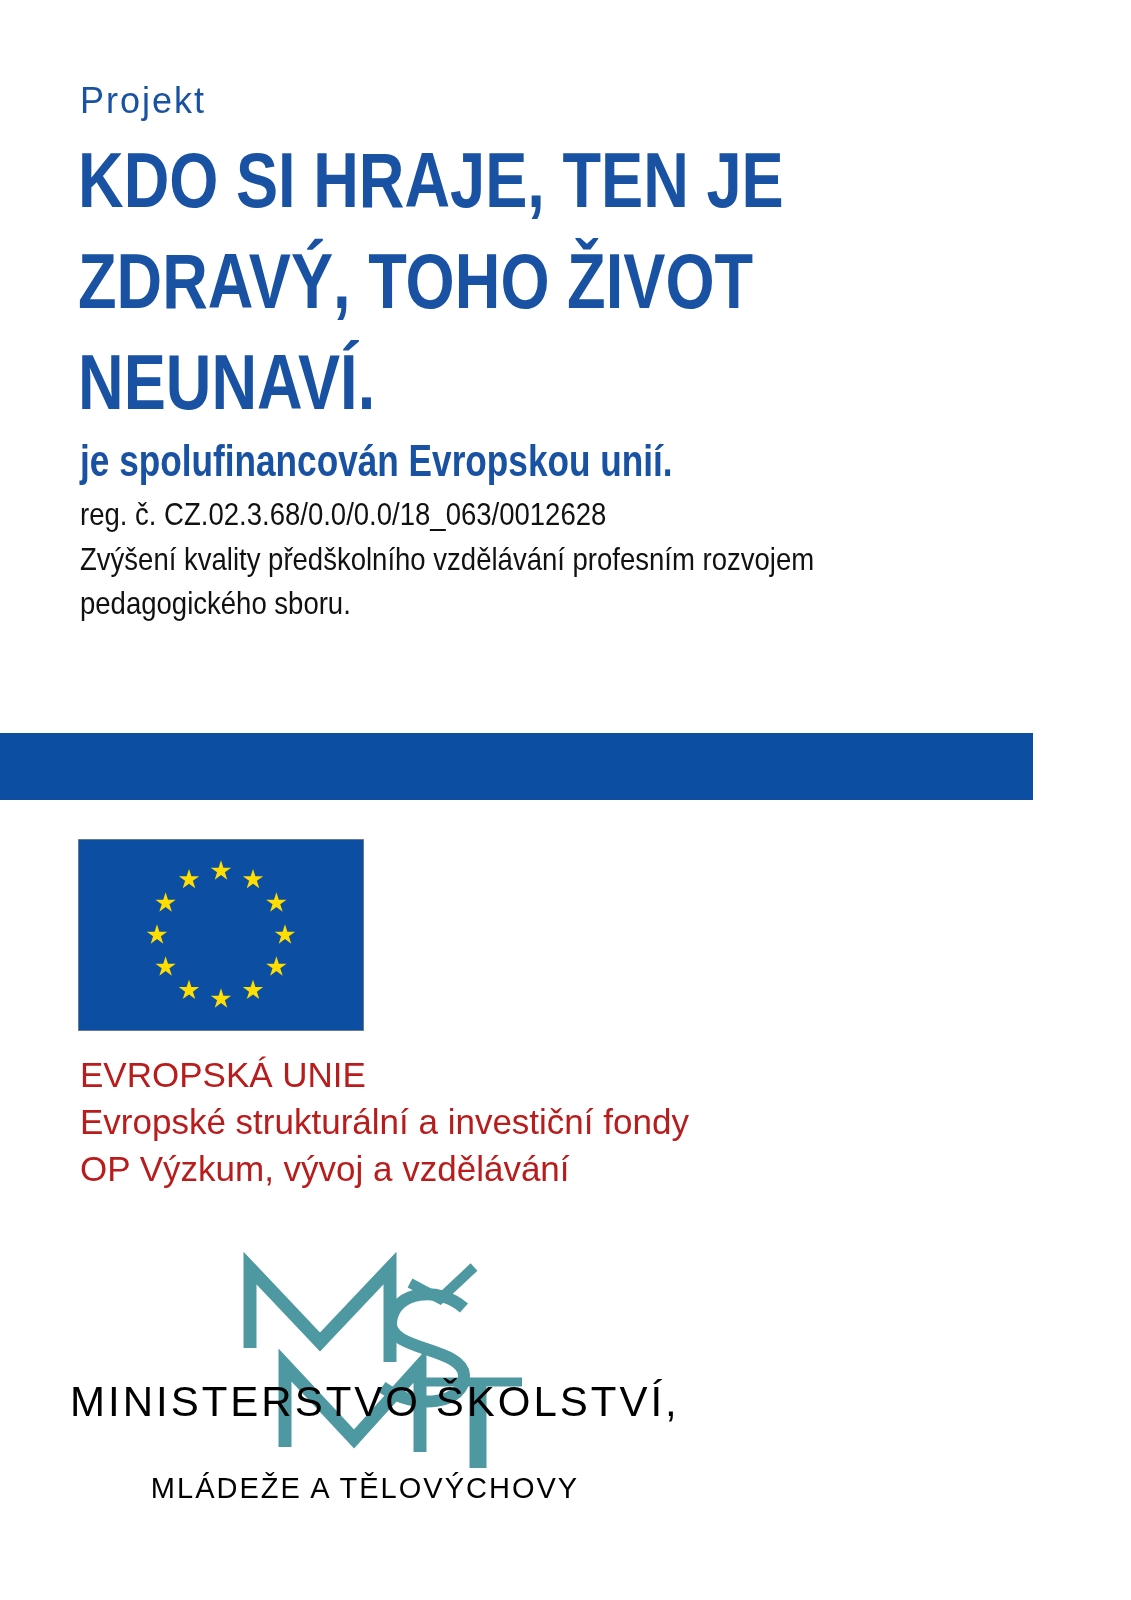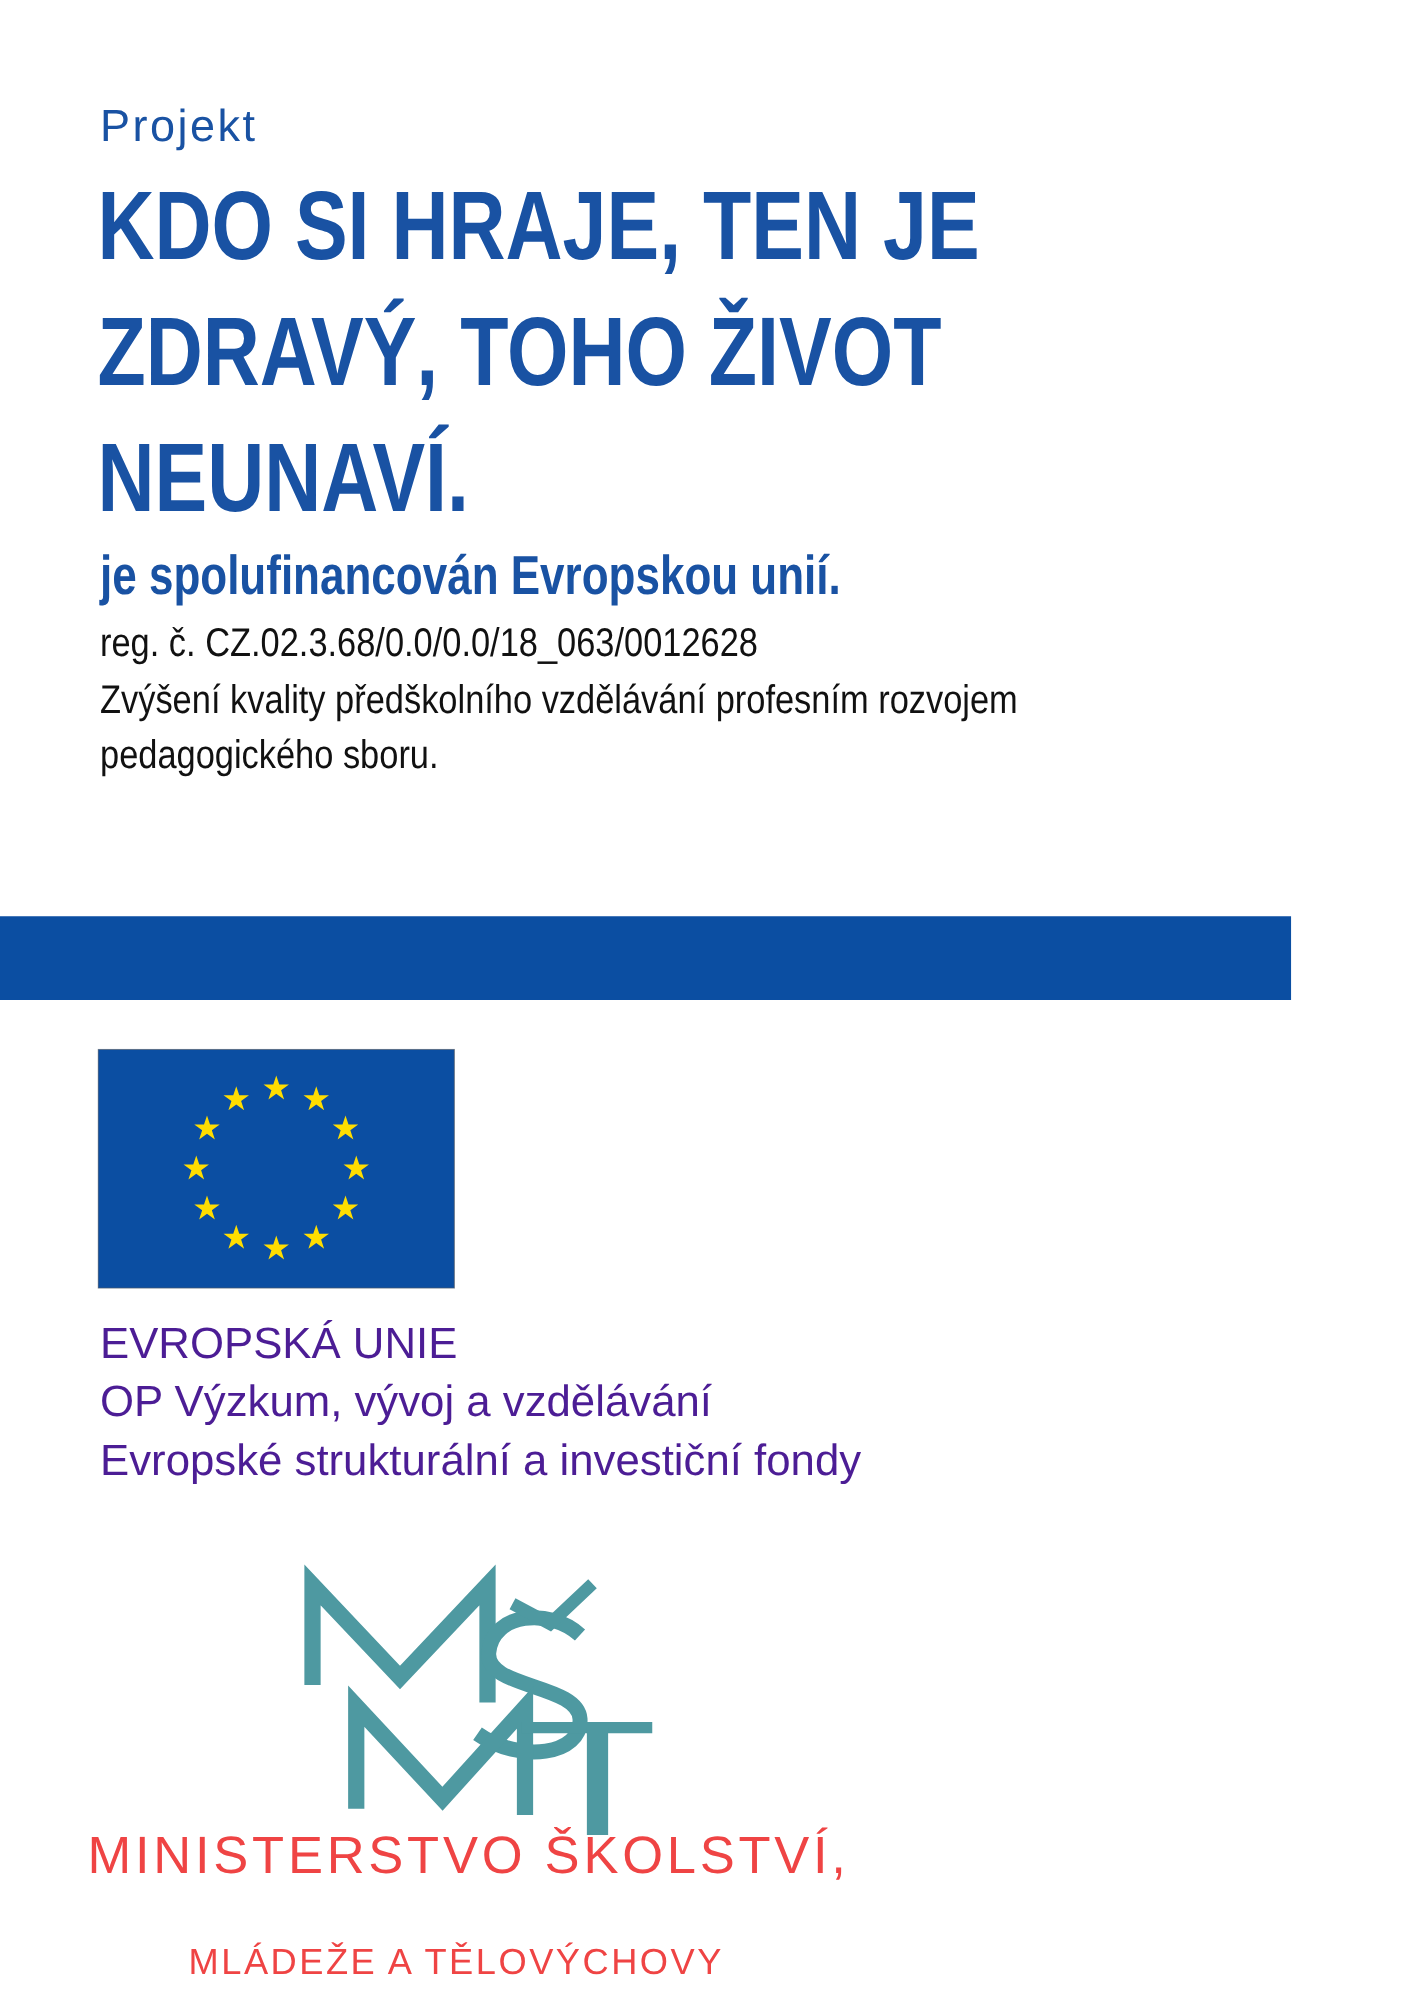--- a/index.html
+++ b/index.html
@@ -73,35 +73,35 @@
   
   .eu-flag {
     position: absolute;
     left: 78px; top: 839px;
   }
   .eu-lines {
     position: absolute;
     left: 80px; top: 1051px;
     font-size: 35px;
     line-height: 47px;
-    color: #4c1d95;
+    color: #b91c1c;
     white-space: nowrap;
   }
 
   
   .msmt-logo {
     position: absolute;
     left: 210px; top: 1238px;
   }
   .ministry {
     position: absolute;
-    left: 70px; top: 1462px;
+    left: 70px; top: 1380px;
     width: 590px;
     text-align: center;
-    color: #ef4444;
+    color: #000000;
   }
   .ministry-line1 {
     font-size: 42px;
     letter-spacing: 3px;
     line-height: 44px;
     white-space: nowrap;
   }
   .ministry-line2 {
     font-size: 29px;
     letter-spacing: 2px;
@@ -145,22 +145,22 @@
     <use href="#star" transform="translate(143,160)"></use>
     <use href="#star" transform="translate(111,151.4)"></use>
     <use href="#star" transform="translate(87.6,128)"></use>
     <use href="#star" transform="translate(79,96)"></use>
     <use href="#star" transform="translate(87.6,64)"></use>
     <use href="#star" transform="translate(111,40.6)"></use>
   </svg>
 
   <div class="eu-lines">
     <div>EVROPSKÁ UNIE</div>
+    <div>Evropské strukturální a investiční fondy</div>
     <div>OP Výzkum, vývoj a vzdělávání</div>
-    <div>Evropské strukturální a investiční fondy</div>
   </div>
 
   <svg class="msmt-logo" width="312" height="230" viewBox="0 0 312 230" xmlns="http://www.w3.org/2000/svg">
     <g fill="none" stroke="#4E99A1" stroke-linejoin="miter">
 
       <path d="M40,110 L40,30 L110,104 L180,30 L180,124" stroke-width="13"></path>
 
       <path d="M254,70 C230,48 184,52 181,84 C178,113 252,109 254,137 C256,166 206,173 172,149" stroke-width="12"></path>
 
       <path d="M200,45 L230,61 L264,29" stroke-width="10"></path>

